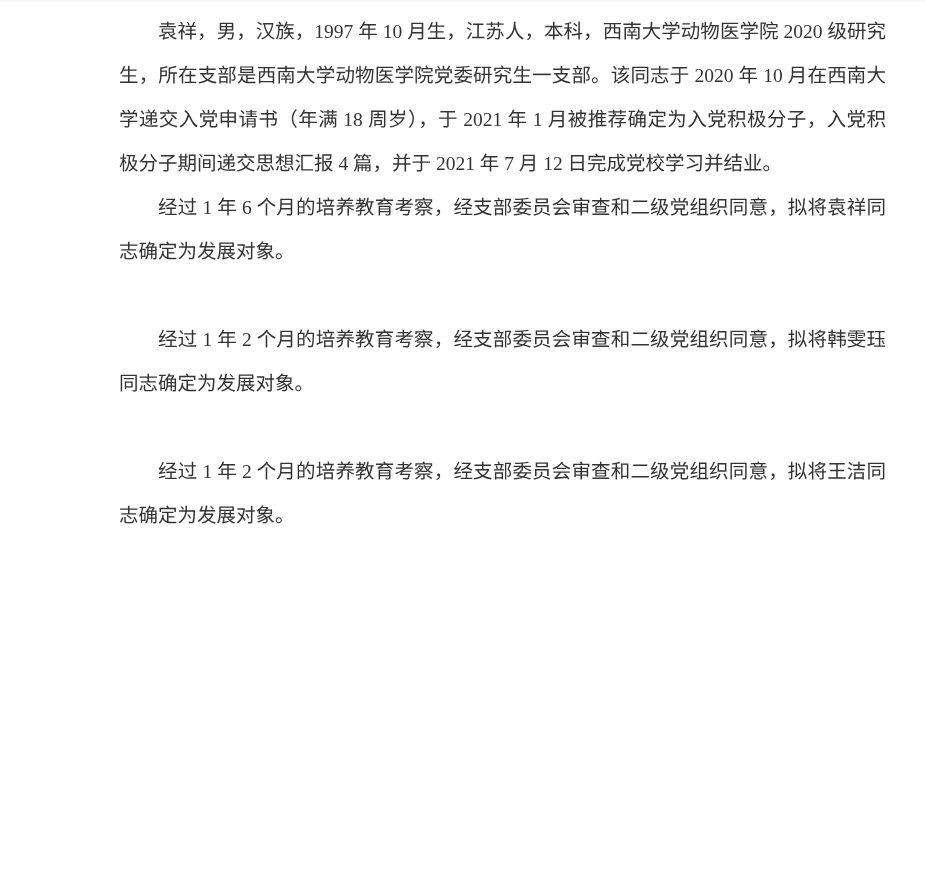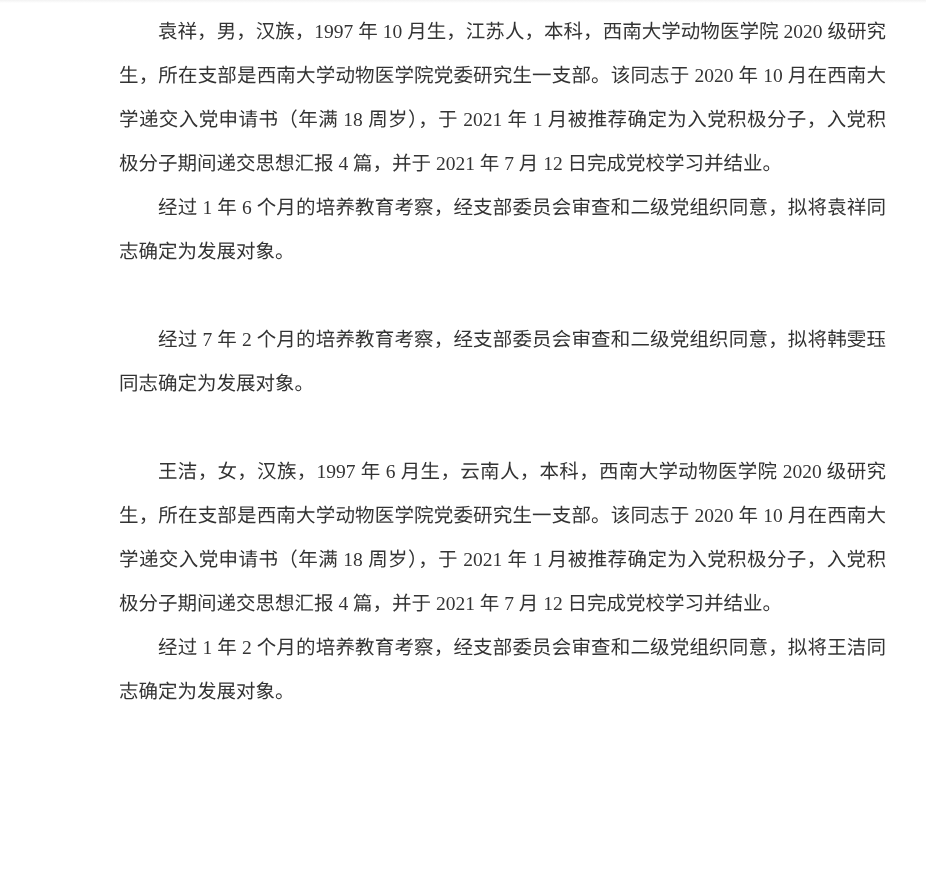--- a/index.html
+++ b/index.html
@@ -48,21 +48,20 @@
 <div class="top-edge"></div>
 
 <div class="page">
 
   <section class="section">
     <p class="para">袁祥，男，汉族，1997 年 10 月生，江苏人，本科，西南大学动物医学院 2020 级研究生，所在支部是西南大学动物医学院党委研究生一支部。该同志于 2020 年 10 月在西南大学递交入党申请书（年满 18 周岁），于 2021 年 1 月被推荐确定为入党积极分子，入党积极分子期间递交思想汇报 4 篇，并于 2021 年 7 月 12 日完成党校学习并结业。</p>
     <p class="para">经过 1 年 6 个月的培养教育考察，经支部委员会审查和二级党组织同意，拟将袁祥同志确定为发展对象。</p>
   </section>
 
   <section class="section">
-    <p class="para">经过 7 年 2 个月的培养教育考察，经支部委员会审查和二级党组织同意，拟将韩雯珏同志确定为发展对象。</p>
+    <p class="para">经过 1 年 2 个月的培养教育考察，经支部委员会审查和二级党组织同意，拟将韩雯珏同志确定为发展对象。</p>
   </section>
 
   <section class="section">
-    <p class="para">王洁，女，汉族，1997 年 6 月生，云南人，本科，西南大学动物医学院 2020 级研究生，所在支部是西南大学动物医学院党委研究生一支部。该同志于 2020 年 10 月在西南大学递交入党申请书（年满 18 周岁），于 2021 年 1 月被推荐确定为入党积极分子，入党积极分子期间递交思想汇报 4 篇，并于 2021 年 7 月 12 日完成党校学习并结业。</p>
     <p class="para">经过 1 年 2 个月的培养教育考察，经支部委员会审查和二级党组织同意，拟将王洁同志确定为发展对象。</p>
   </section>
 
 </div>
 
 </body></html>

